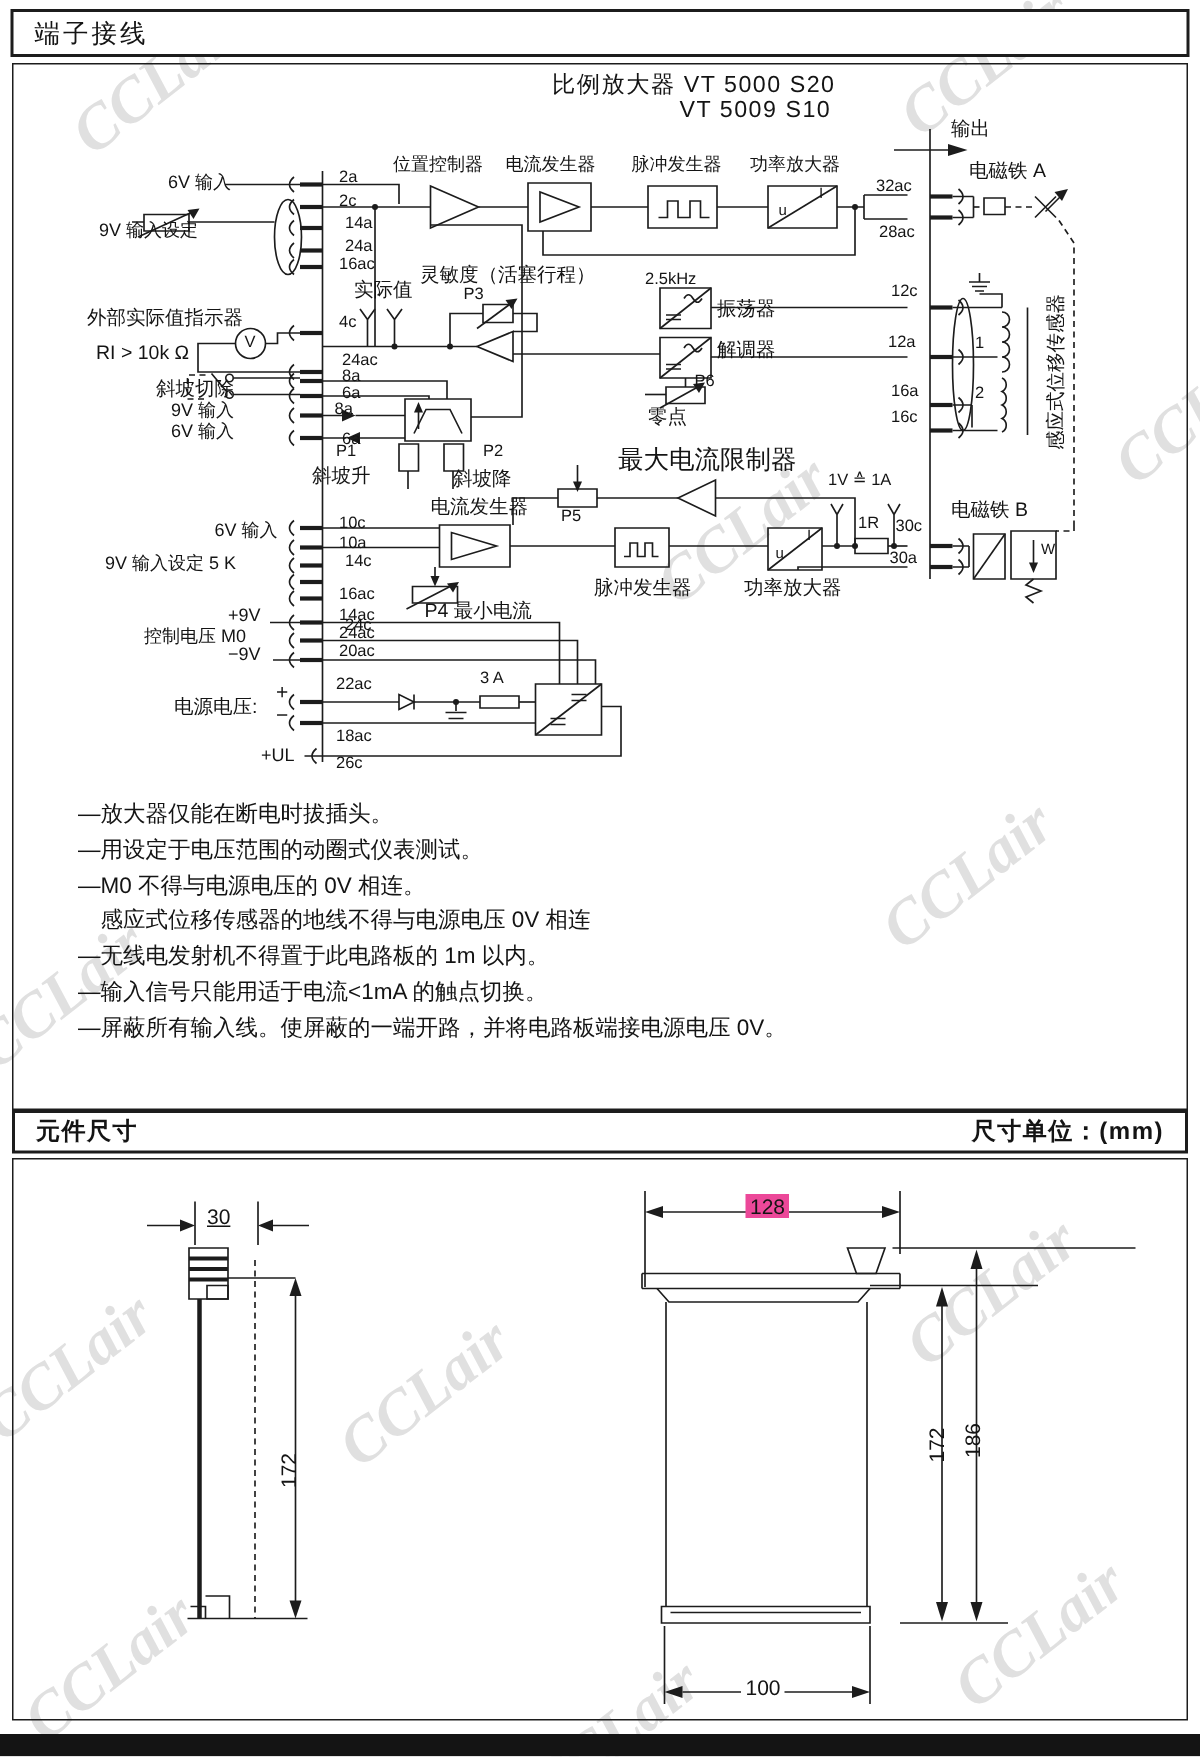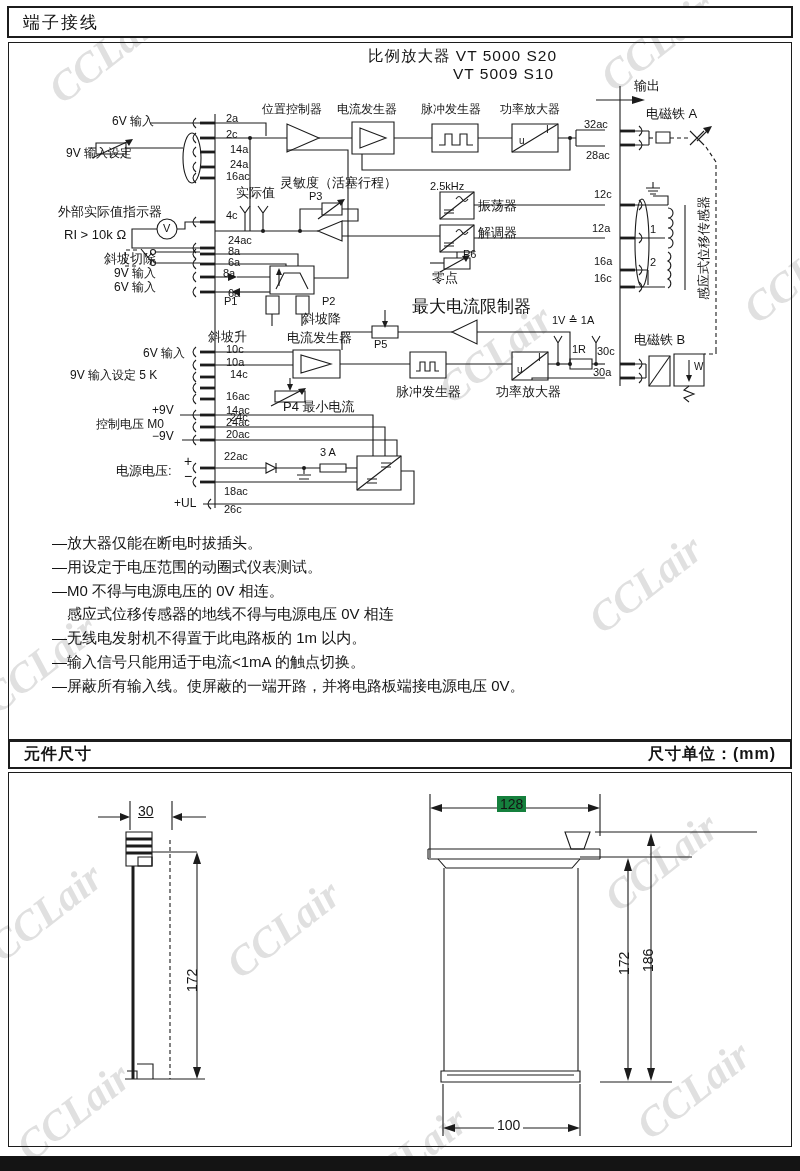--- a/index.html
+++ b/index.html
@@ -329,21 +329,21 @@
       <span class="dlab" style="left: 226px; top: 209px; font-size: 11px;">4c</span>
       <span class="dlab" style="left: 228px; top: 234px; font-size: 11px;">24ac</span>
       <span class="dlab" style="left: 228px; top: 245px; font-size: 11px;">8a</span>
       <span class="dlab" style="left: 228px; top: 256px; font-size: 11px;">6a</span>
       <span class="dlab" style="left: 223px; top: 267px; font-size: 11px;">8a</span>
       <span class="dlab" style="left: 228px; top: 287px; font-size: 11px;">6a</span>
       <span class="dlab" style="left: 104px; top: 252px; font-size: 13px;">斜坡切除</span>
       <span class="dlab" style="left: 114px; top: 267px; font-size: 12px;">9V 输入</span>
       <span class="dlab" style="left: 114px; top: 281px; font-size: 12px;">6V 输入</span>
       <span class="dlab" style="left: 224px; top: 295px; font-size: 11px;">P1</span>
-      <span class="dlab" style="left: 208px; top: 310px; font-size: 13px; margin-top: 20px;">斜坡升</span>
+      <span class="dlab" style="left: 208px; top: 310px; font-size: 13px;">斜坡升</span>
       <span class="dlab" style="left: 322px; top: 295px; font-size: 11px;">P2</span>
       <span class="dlab" style="left: 302px; top: 312px; font-size: 13px;">斜坡降</span>
       <span class="dlab" style="left: 412px; top: 297px; font-size: 17px;">最大电流限制器</span>
       <span class="dlab" style="left: 374px; top: 338px; font-size: 11px;">P5</span>
       <span class="dlab" style="left: 287px; top: 331px; font-size: 13px;">电流发生器</span>
       <span class="dlab" style="left: 283px; top: 400px; font-size: 13px;">P4 最小电流</span>
       <span class="dlab" style="left: 396px; top: 385px; font-size: 13px;">脉冲发生器</span>
       <span class="dlab" style="left: 496px; top: 385px; font-size: 13px;">功率放大器</span>
       <span class="dlab" style="left: 552px; top: 314px; font-size: 11px;">1V ≙ 1A</span>
       <span class="dlab" style="left: 572px; top: 343px; font-size: 11px;">1R</span>
@@ -374,21 +374,21 @@
       <span class="dlab" style="left: 224px; top: 503px; font-size: 11px;">26c</span>
       <span class="dlab" style="left: 519px; top: 135px; font-size: 10px;">u</span>
       <span class="dlab" style="left: 546px; top: 124px; font-size: 10px;">I</span>
       <span class="dlab" style="left: 517px; top: 364px; font-size: 10px;">u</span>
       <span class="dlab" style="left: 538px; top: 352px; font-size: 10px;">I</span>
     </div>
 
   <div>
       <span class="dlab" style="left: 138px; top: 803px; font-size: 14px; text-decoration: underline;">30</span>
       <span class="dlab" style="left: 184px; top: 992px; font-size: 14px; transform: rotate(-90deg); transform-origin: 0px 0px;">172</span>
-      <span class="dlab" style="left: 497px; top: 796px; font-size: 14px; background: #15803d; padding: 0px 3px;">128</span>
+      <span class="dlab" style="left: 497px; top: 796px; font-size: 14px; background: #ec4899; padding: 0px 3px;">128</span>
       <span class="dlab" style="left: 616px; top: 975px; font-size: 14px; transform: rotate(-90deg); transform-origin: 0px 0px;">172</span>
       <span class="dlab" style="left: 640px; top: 972px; font-size: 14px; transform: rotate(-90deg); transform-origin: 0px 0px;">186</span>
       <span class="dlab" style="left: 494px; top: 1117px; font-size: 14px; background: rgb(255, 255, 255); padding: 0px 3px;">100</span>
     </div>
 
   <div id="notes">
       <div class="note-line">—放大器仅能在断电时拔插头。</div>
       <div class="note-line">—用设定于电压范围的动圈式仪表测试。</div>
       <div class="note-line">—M0 不得与电源电压的 0V 相连。</div>
       <div class="note-line">　感应式位移传感器的地线不得与电源电压 0V 相连</div>

